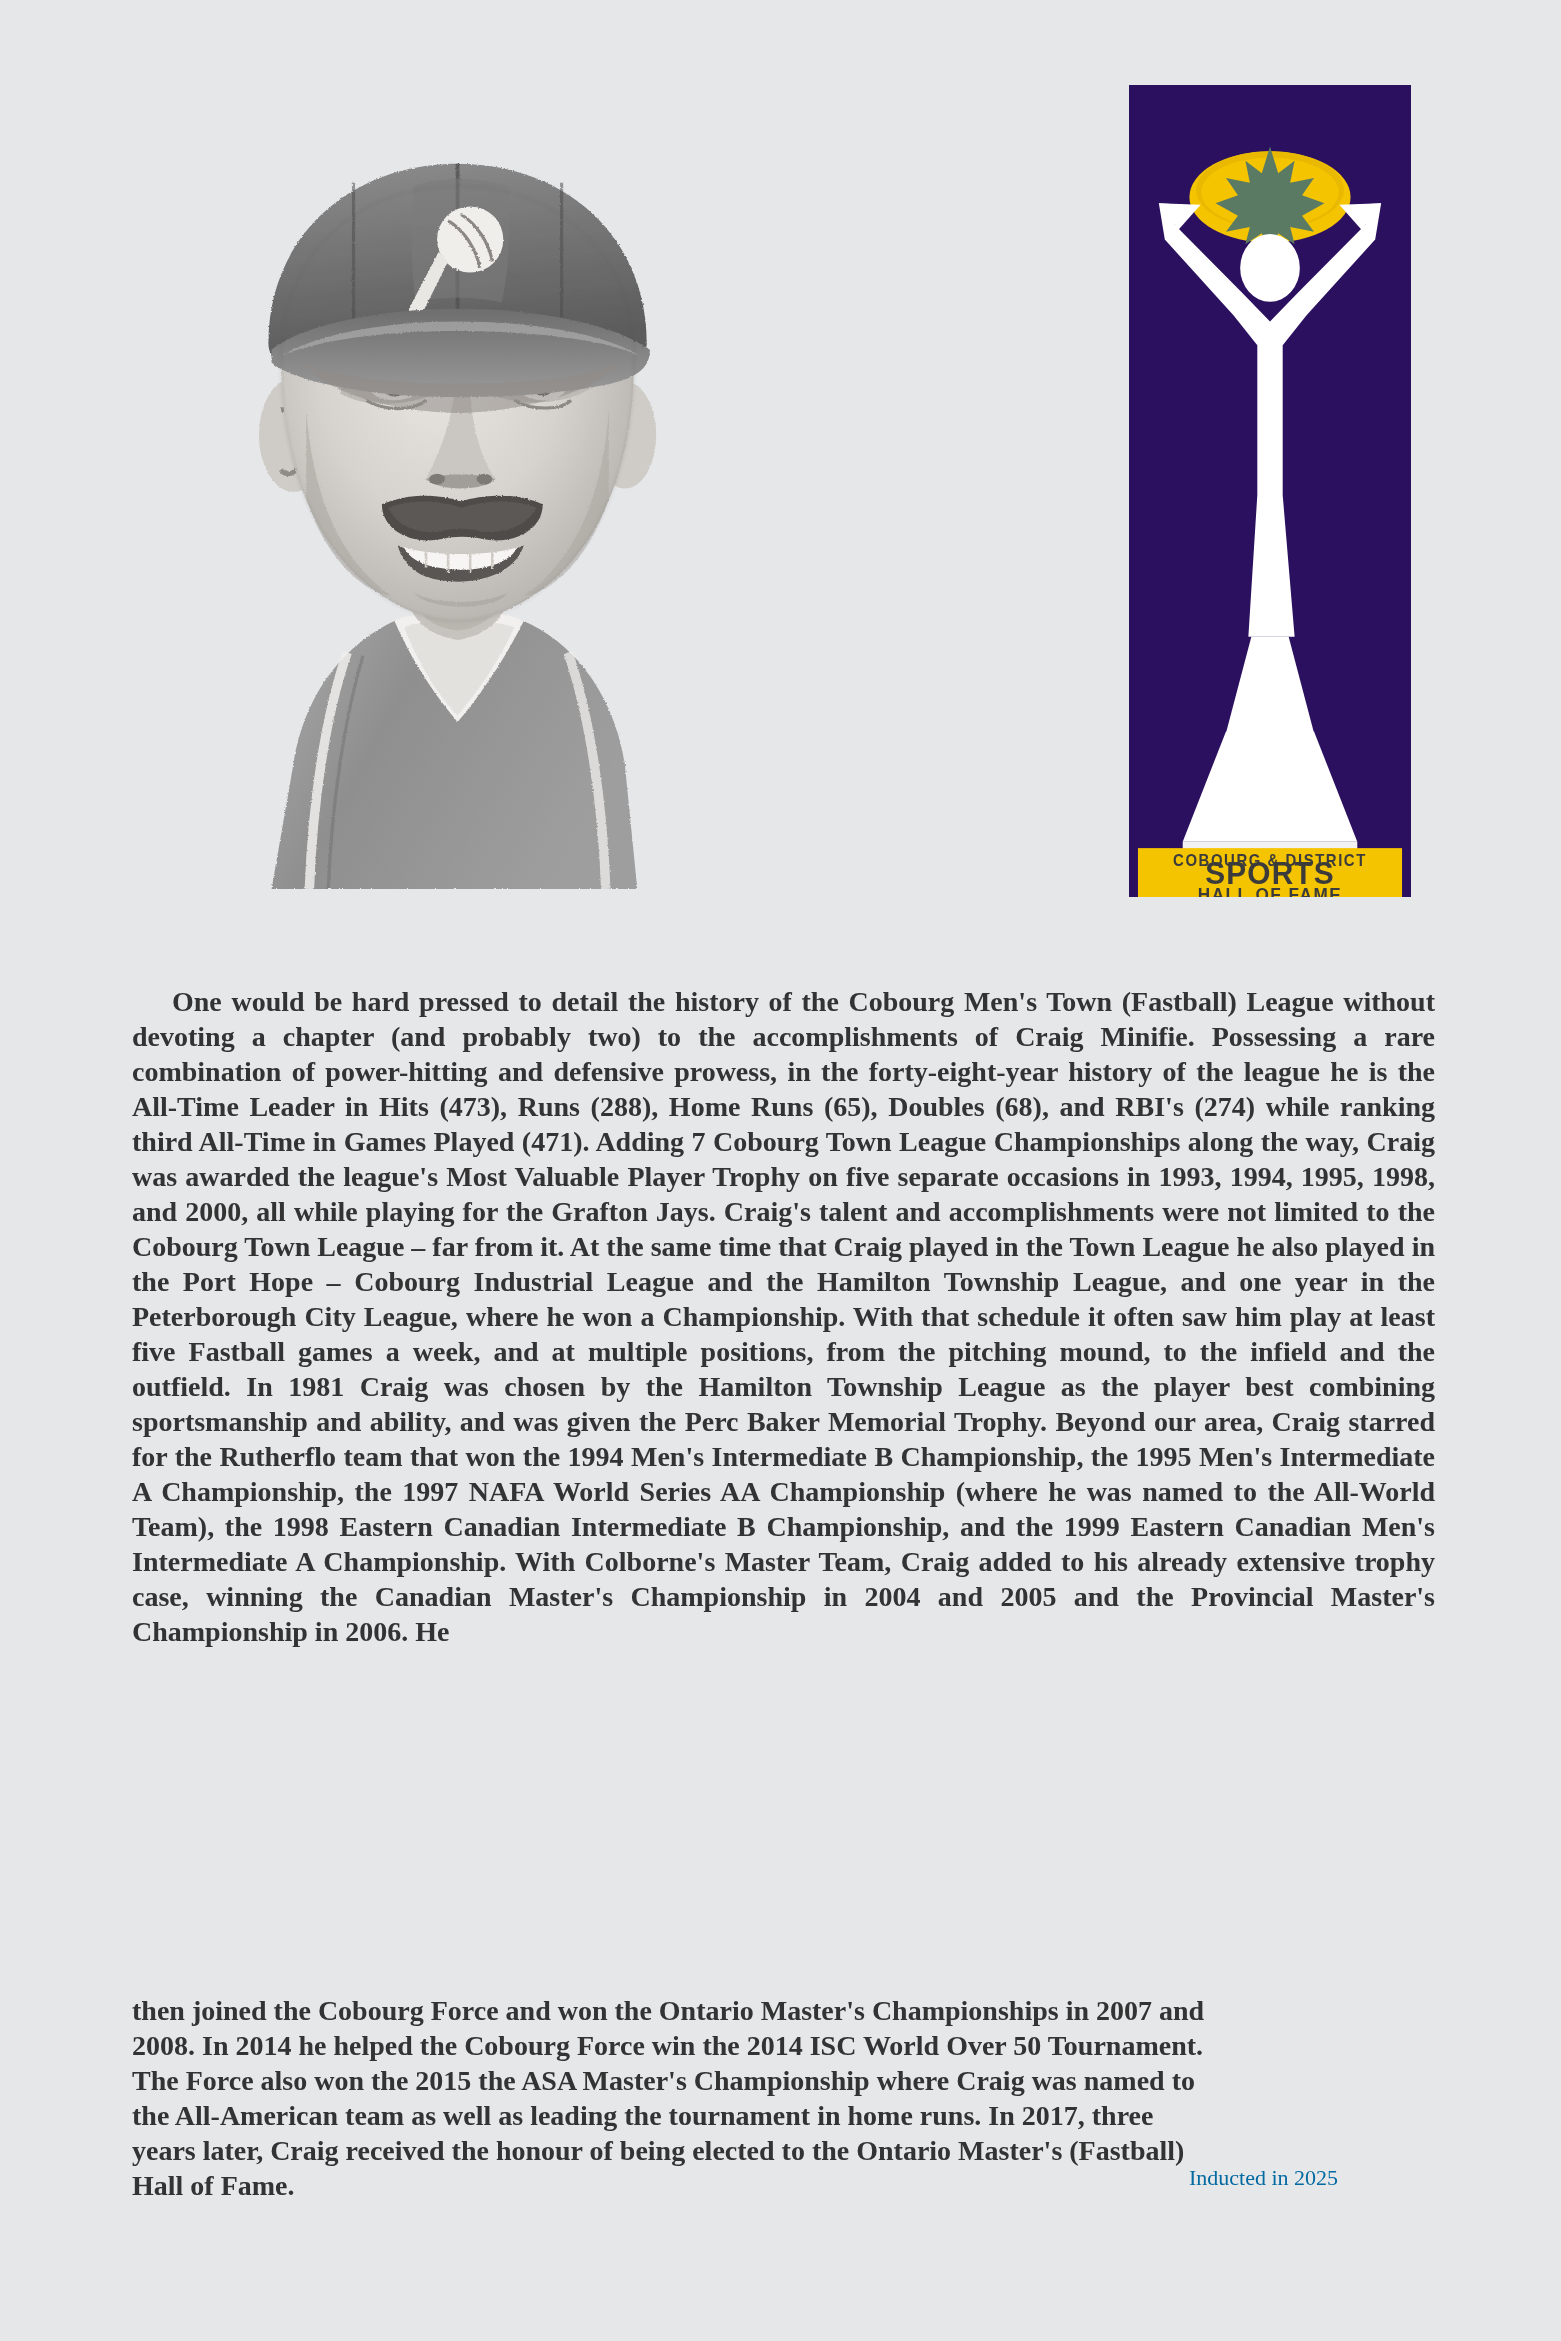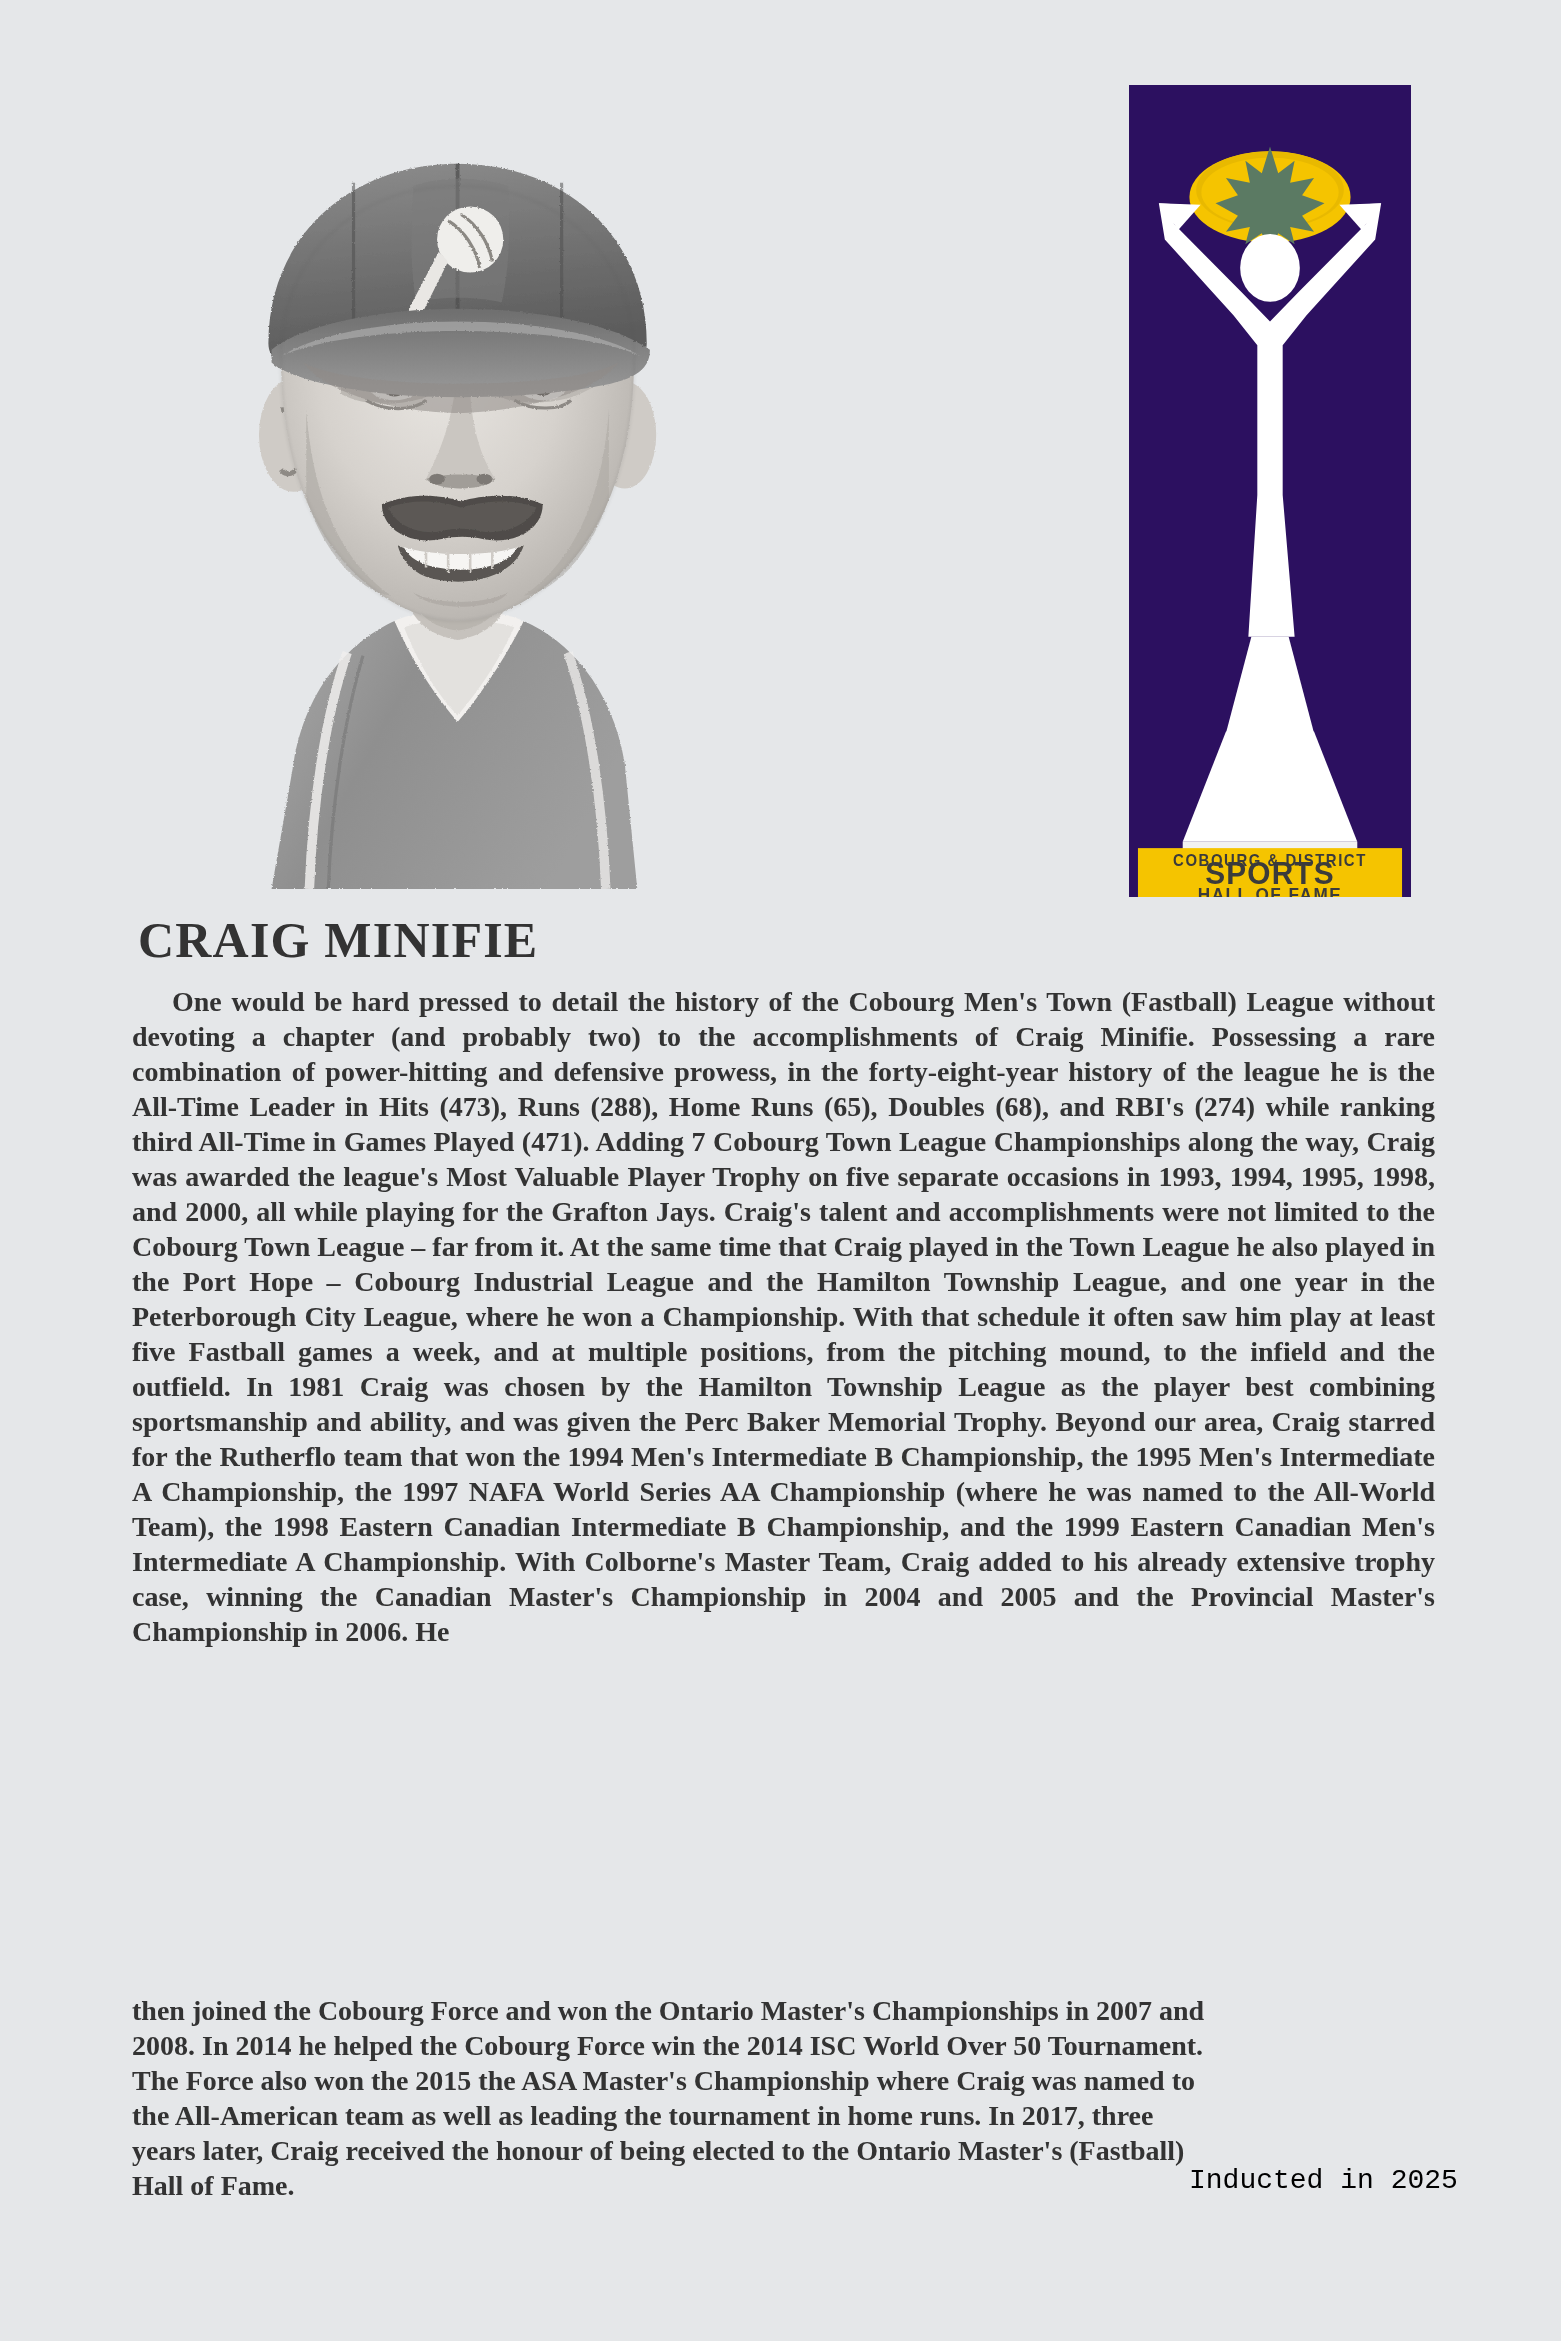--- a/index.html
+++ b/index.html
@@ -81,24 +81,24 @@
     line-height: 35px;
     color: #333333;
     text-align: left;
   }
 
   
   .inducted {
     position: absolute;
     left: 1189px;
     top: 2165px;
-    font-family: Liberation Mono, monospace;
+    font-family: Liberation Serif, serif;
     font-weight: normal;
-    font-size: 28px;
-    color: #000000;
+    font-size: 22px;
+    color: #0369a1;
     white-space: nowrap;
   }
 </style>
 </head>
 <body>
 
 <div class="page">
 
   <div class="portrait-wrap">
     <svg class="portrait-svg" viewBox="0 0 430 510" preserveAspectRatio="xMidYMid meet">
@@ -261,21 +261,20 @@
 
       <path d="M164 700 L214 700 L248 822 L130 822 Z" fill="#ffffff"></path>
 
       <rect x="12" y="968" width="354" height="62" fill="#f5c400"></rect>
       <text x="189" y="991" text-anchor="middle" font-family="Liberation Sans, sans-serif" font-size="20" font-weight="bold" letter-spacing="2.1" fill="#3b3b3b">COBOURG &amp; DISTRICT</text>
       <text x="189" y="1014" text-anchor="middle" font-family="Liberation Sans, sans-serif" font-size="40" font-weight="bold" letter-spacing="1.5" fill="#3b3b3b">SPORTS</text>
       <text x="189" y="1035" text-anchor="middle" font-family="Liberation Sans, sans-serif" font-size="23" font-weight="bold" letter-spacing="2" fill="#3b3b3b">HALL OF FAME</text>
     </svg>
   </div>
 
-  <div class="name-heading">CRAIG MINIFIE</div>
 
   <div class="bio">
     <span class="bio-main">One would be hard pressed to detail the history of the Cobourg Men's Town (Fastball) League without devoting a chapter (and probably two) to the accomplishments of Craig Minifie. Possessing a rare combination of power-hitting and defensive prowess, in the forty-eight-year history of the league he is the All-Time Leader in Hits (473), Runs (288), Home Runs (65), Doubles (68), and RBI's (274) while ranking third All-Time in Games Played (471). Adding 7 Cobourg Town League Championships along the way, Craig was awarded the league's Most Valuable Player Trophy on five separate occasions in 1993, 1994, 1995, 1998, and 2000, all while playing for the Grafton Jays. Craig's talent and accomplishments were not limited to the Cobourg Town League – far from it. At the same time that Craig played in the Town League he also played in the Port Hope – Cobourg Industrial League and the Hamilton Township League, and one year in the Peterborough City League, where he won a Championship. With that schedule it often saw him play at least five Fastball games a week, and at multiple positions, from the pitching mound, to the infield and the outfield. In 1981 Craig was chosen by the Hamilton Township League as the player best combining sportsmanship and ability, and was given the Perc Baker Memorial Trophy. Beyond our area, Craig starred for the Rutherflo team that won the 1994 Men's Intermediate B Championship, the 1995 Men's Intermediate A Championship, the 1997 NAFA World Series AA Championship (where he was named to the All-World Team), the 1998 Eastern Canadian Intermediate B Championship, and the 1999 Eastern Canadian Men's Intermediate A Championship. With Colborne's Master Team, Craig added to his already extensive trophy case, winning the Canadian Master's Championship in 2004 and 2005 and the Provincial Master's Championship in 2006. He</span>
   </div>
 
   <div class="bio-narrow">then joined the Cobourg Force and won the Ontario Master's Championships in 2007 and 2008. In 2014 he helped the Cobourg Force win the 2014 ISC World Over 50 Tournament. The Force also won the 2015 the ASA Master's Championship where Craig was named to the All-American team as well as leading the tournament in home runs. In 2017, three years later, Craig received the honour of being elected to the Ontario Master's (Fastball) Hall of Fame.</div>
 
   <div class="inducted">Inducted in 2025</div>
 
 </div>

